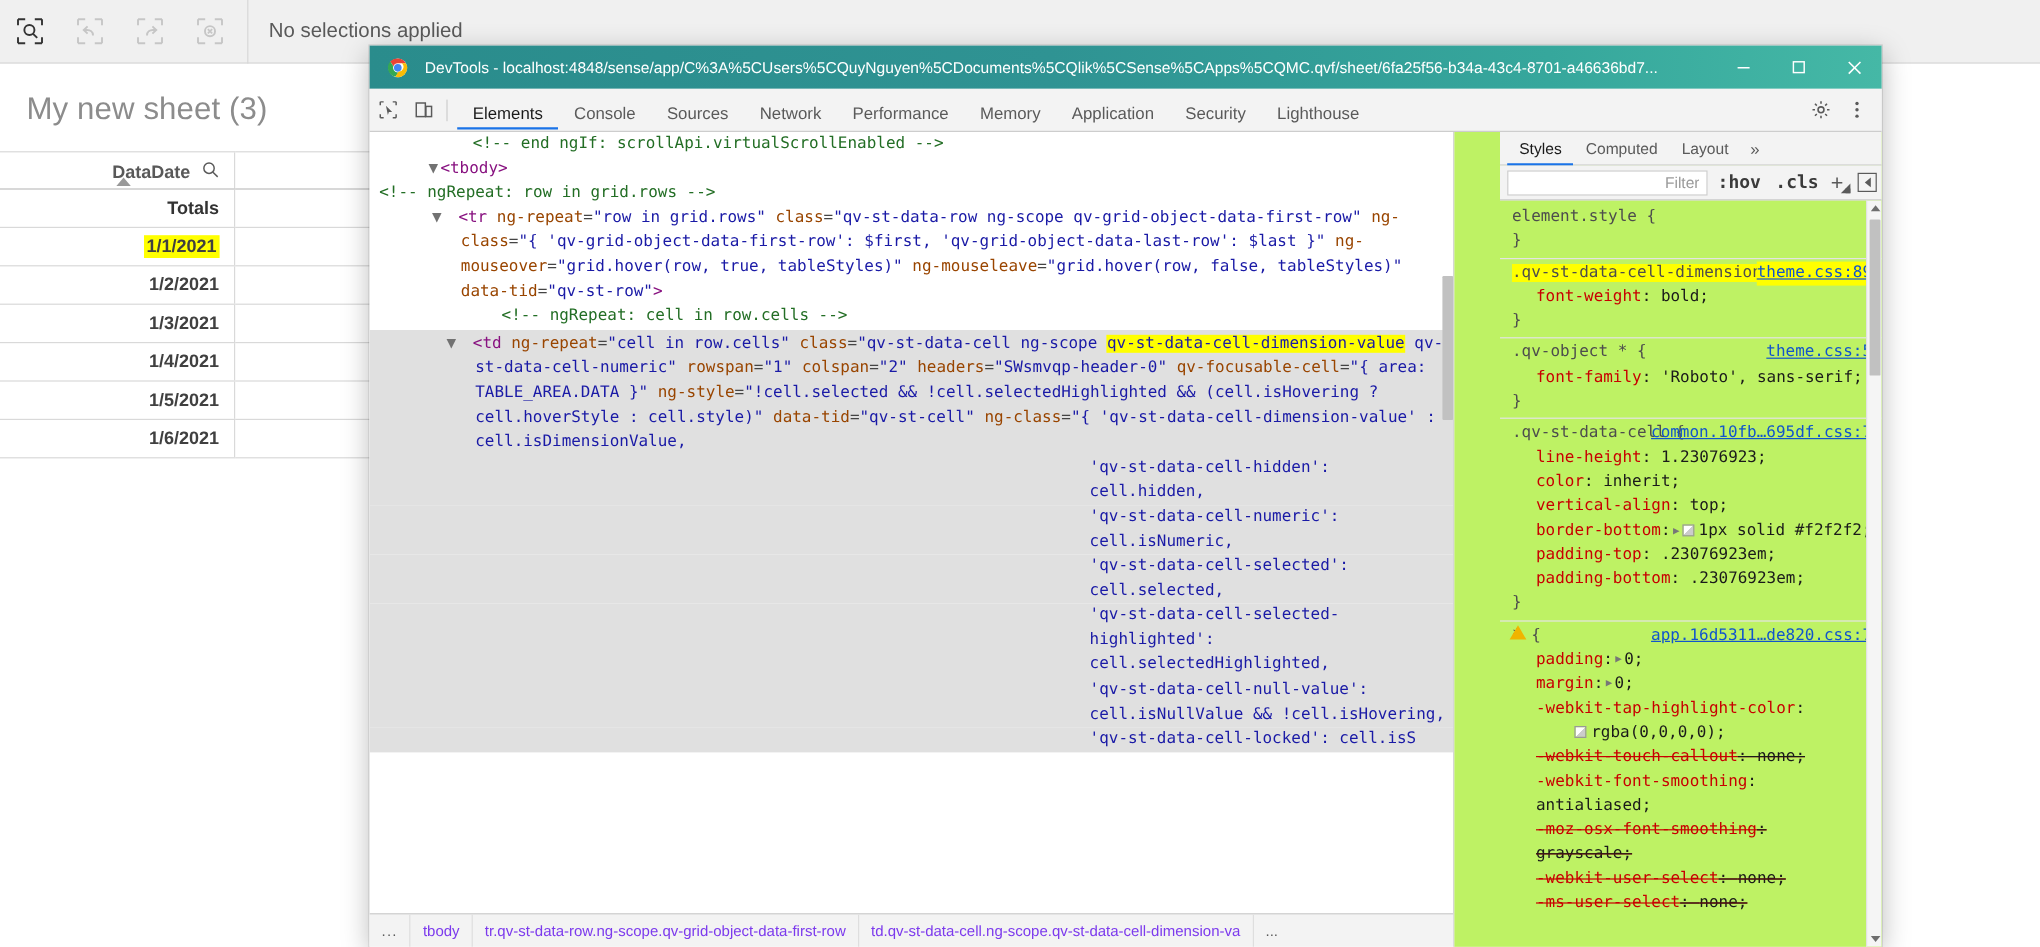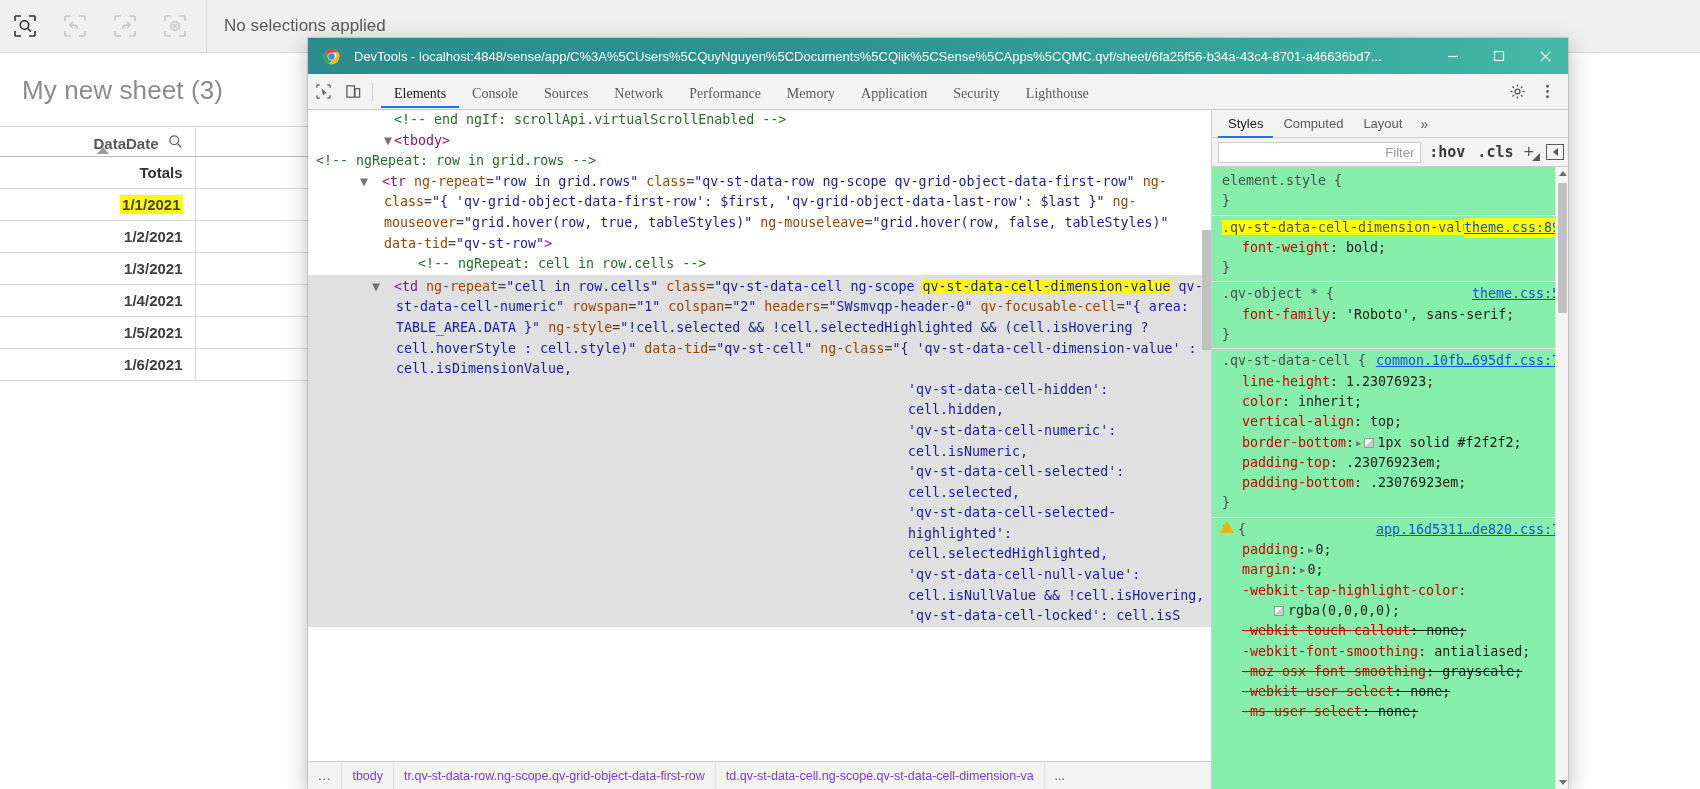--- a/index.html
+++ b/index.html
@@ -105,21 +105,20 @@
     background: #f3f3f3;
     border-bottom: 1px solid #cdcdcd;
     display: flex; align-items: center;
   }
   .dt-iconbtn { width: 30px; height: 36px; display:flex; align-items:center; justify-content:center; }
   .dt-vsep { width:1px; height:18px; background:#cdcdcd; margin: 0 8px 0 4px; }
   .dt-tab {
     font-size: 14px; color: #5a5a5a;
     padding: 0 13px; height: 32px; line-height: 36px;
     white-space: nowrap;
-    font-family: Liberation Serif, serif;
   }
   .dt-tab.active { color: #1a1a1a; box-shadow: inset 0 -2px 0 #1a73e8; }
   .dt-tabbar-spacer { flex: 1 1 auto; }
 
   .dt-body { flex: 1 1 auto; display: flex; min-height: 0; }
 
   
   .dt-dom {
     flex: 1 1 auto; min-width: 0;
     background: #ffffff;
@@ -153,21 +152,21 @@
     padding: 0 10px; height: 28px; line-height: 28px;
     color: #7c3aed; white-space: nowrap;
     border-right: 1px solid #dedede;
   }
   .crumb.dots { color: #5a5a5a; letter-spacing: 1px; }
   .crumb.tail { border-right: none; color:#5a5a5a; }
 
   
   .dt-styles {
     flex: 0 0 356px; width: 356px;
-    background: #86efac; display: flex; flex-direction: column;
+    background: #bef264; display: flex; flex-direction: column; padding-left: 38px;
   }
   .st-tabbar {
     height: 28px; flex: 0 0 28px;
     background: #f3f3f3; border-bottom: 1px solid #cdcdcd;
     display: flex; align-items: center; padding-left: 6px;
   }
   .st-tab {
     font-size: 13px; color: #5a5a5a; padding: 0 10px;
     height: 28px; line-height: 28px;
   }
@@ -420,21 +419,21 @@
     </div>
   </div>
 
   <div class="dt-body">
 
     <div class="dt-dom">
       <div class="dom-scroll">
 
         <div class="dom-line" style="padding-left:86px"><span class="cm">&lt;!-- end ngIf: scrollApi.virtualScrollEnabled --&gt;</span></div>
 
-        <div class="dom-line" style="padding-left:76px"><span class="arrow">▼</span><span class="tw">&lt;tbody&gt;</span></div>
+        <div class="dom-line" style="padding-left:49px"><span class="arrow">▼</span><span class="tw">&lt;tbody&gt;</span></div>
 
         <div class="dom-line" style=""><span class="cm">&lt;!-- ngRepeat: row in grid.rows --&gt;</span></div>
 
         <div class="dom-line" style="padding-left:76px;text-indent:-12px"><span class="arrow">▼</span><span><span class="tw">&lt;tr</span> <span class="at">ng-repeat</span><span class="pn">=</span><span class="av">"row in grid.rows"</span> <span class="at">class</span><span class="pn">=</span><span class="av">"qv-st-data-row ng-scope qv-grid-object-data-first-row"</span> <span class="at">ng-class</span><span class="pn">=</span><span class="av">"{ 'qv-grid-object-data-first-row': $first, 'qv-grid-object-data-last-row': $last }"</span> <span class="at">ng-mouseover</span><span class="pn">=</span><span class="av">"grid.hover(row, true, tableStyles)"</span> <span class="at">ng-mouseleave</span><span class="pn">=</span><span class="av">"grid.hover(row, false, tableStyles)"</span> <span class="at">data-tid</span><span class="pn">=</span><span class="av">"qv-st-row"</span><span class="tw">&gt;</span></span></div>
 
         <div class="dom-line" style="padding-left:110px"><span class="cm">&lt;!-- ngRepeat: cell in row.cells --&gt;</span></div>
 
         <div class="dom-line sel" style="padding-left:88px;text-indent:-12px;padding-top:2px"><span class="arrow">▼</span><span><span class="tw">&lt;td</span> <span class="at">ng-repeat</span><span class="pn">=</span><span class="av">"cell in row.cells"</span> <span class="at">class</span><span class="pn">=</span><span class="av">"qv-st-data-cell ng-scope <span class="hl">qv-st-data-cell-dimension-value</span> qv-st-data-cell-numeric"</span> <span class="at">rowspan</span><span class="pn">=</span><span class="av">"1"</span> <span class="at">colspan</span><span class="pn">=</span><span class="av">"2"</span> <span class="at">headers</span><span class="pn">=</span><span class="av">"SWsmvqp-header-0"</span> <span class="at">qv-focusable-cell</span><span class="pn">=</span><span class="av">"{ area: TABLE_AREA.DATA }"</span> <span class="at">ng-style</span><span class="pn">=</span><span class="av">"!cell.selected &amp;&amp; !cell.selectedHighlighted &amp;&amp; (cell.isHovering ? cell.hoverStyle : cell.style)"</span> <span class="at">data-tid</span><span class="pn">=</span><span class="av">"qv-st-cell"</span> <span class="at">ng-class</span><span class="pn">=</span><span class="av">"{ 'qv-st-data-cell-dimension-value' : cell.isDimensionValue,</span></span></div>
 
         <div class="dom-line sel" style="padding-left:600px"><span class="av">'qv-st-data-cell-hidden': cell.hidden,</span></div>

